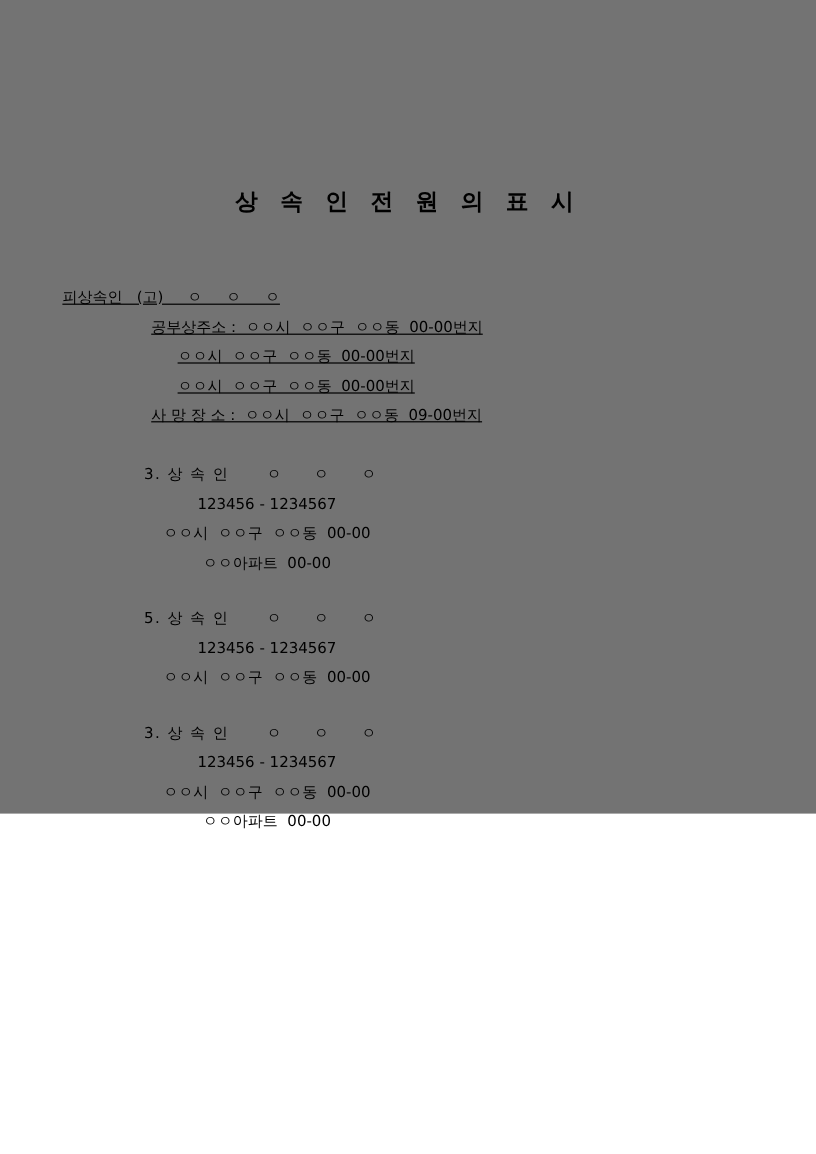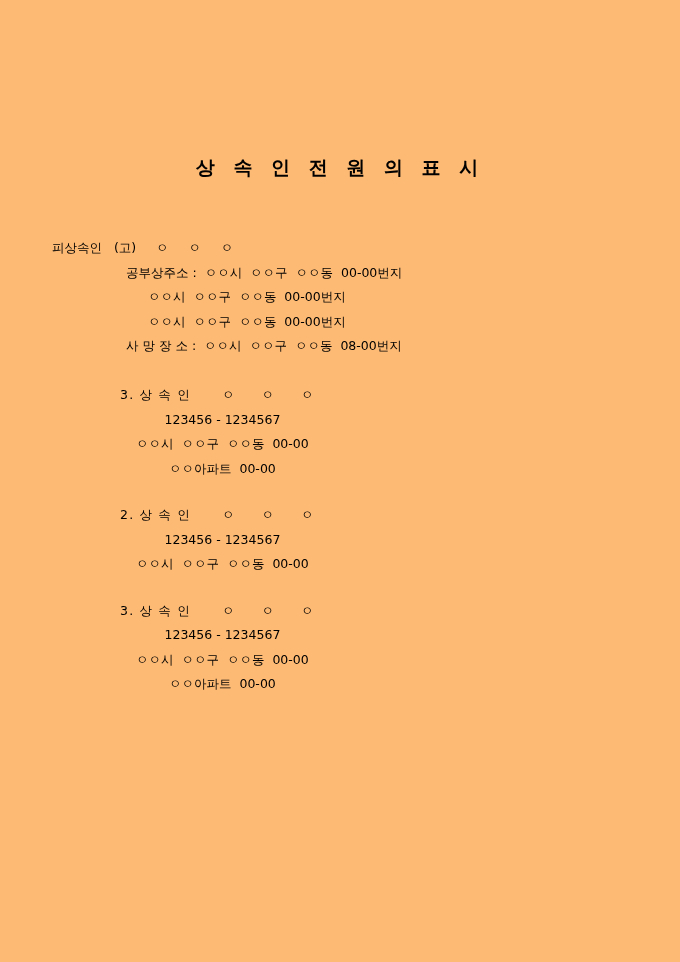--- a/index.html
+++ b/index.html
@@ -11,40 +11,41 @@
     width: 680px;
     height: 962px;
     font-family: "DejaVu Sans", sans-serif;
     color: #000000;
     position: relative;
     overflow: hidden;
   }
   .page {
     position: relative;
     width: 680px;
-    height: 962px;
-    background: #fdba74;
+    height: 678px;
+    background: #737373;
   }
   .doc-title {
     position: absolute;
     top: 155px;
     left: 0;
     width: 680px;
     text-align: center;
     font-size: 19px;
     font-weight: bold;
     letter-spacing: 6px;
     font-family: "DejaVu Serif", serif;
   }
   .block-decedent {
     position: absolute;
     top: 236px;
     left: 52px;
     font-size: 12.5px;
     line-height: 24.5px;
+    text-decoration: underline;
   }
   .row {
     white-space: pre;
   }
   .indent-1 {
     padding-left: 74px;
   }
   .indent-2 {
     padding-left: 74px;
   }
@@ -77,34 +78,34 @@
 
 <div class="page">
 
   <div class="doc-title">상 속 인 전 원 의 표 시</div>
 
   <div class="block-decedent">
     <div class="row">피상속인   (고)     ㅇ     ㅇ     ㅇ</div>
     <div class="row indent-1">공부상주소 :  ㅇㅇ시  ㅇㅇ구  ㅇㅇ동  00-00번지</div>
     <div class="row indent-2" style="padding-left:96px;">ㅇㅇ시  ㅇㅇ구  ㅇㅇ동  00-00번지</div>
     <div class="row indent-2" style="padding-left:96px;">ㅇㅇ시  ㅇㅇ구  ㅇㅇ동  00-00번지</div>
-    <div class="row indent-1">사 망 장 소 :  ㅇㅇ시  ㅇㅇ구  ㅇㅇ동  08-00번지</div>
+    <div class="row indent-1">사 망 장 소 :  ㅇㅇ시  ㅇㅇ구  ㅇㅇ동  09-00번지</div>
   </div>
 
   <div class="heir-list">
 
     <div class="heir">
       <div class="row heir-head">3. 상 속 인      ㅇ     ㅇ     ㅇ</div>
       <div class="row heir-line mono-num">123456 - 1234567</div>
       <div class="row heir-line">ㅇㅇ시  ㅇㅇ구  ㅇㅇ동  00-00</div>
       <div class="row heir-line">ㅇㅇ아파트  00-00</div>
     </div>
 
     <div class="heir">
-      <div class="row heir-head">2. 상 속 인      ㅇ     ㅇ     ㅇ</div>
+      <div class="row heir-head">5. 상 속 인      ㅇ     ㅇ     ㅇ</div>
       <div class="row heir-line mono-num">123456 - 1234567</div>
       <div class="row heir-line">ㅇㅇ시  ㅇㅇ구  ㅇㅇ동  00-00</div>
     </div>
 
     <div class="heir">
       <div class="row heir-head">3. 상 속 인      ㅇ     ㅇ     ㅇ</div>
       <div class="row heir-line mono-num">123456 - 1234567</div>
       <div class="row heir-line">ㅇㅇ시  ㅇㅇ구  ㅇㅇ동  00-00</div>
       <div class="row heir-line">ㅇㅇ아파트  00-00</div>
     </div>

